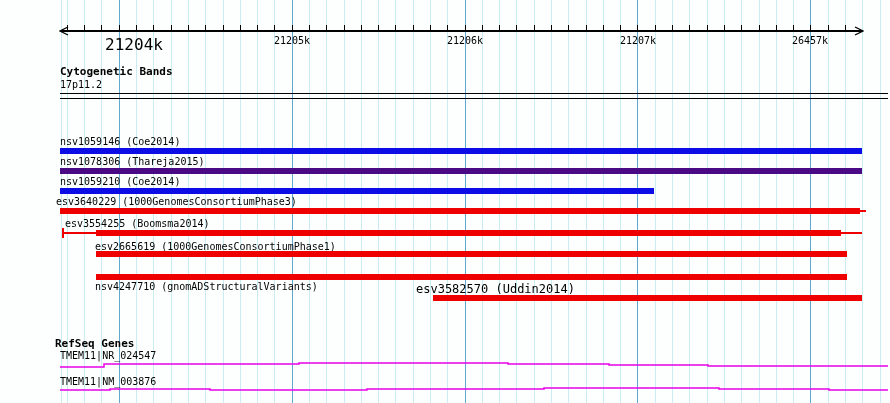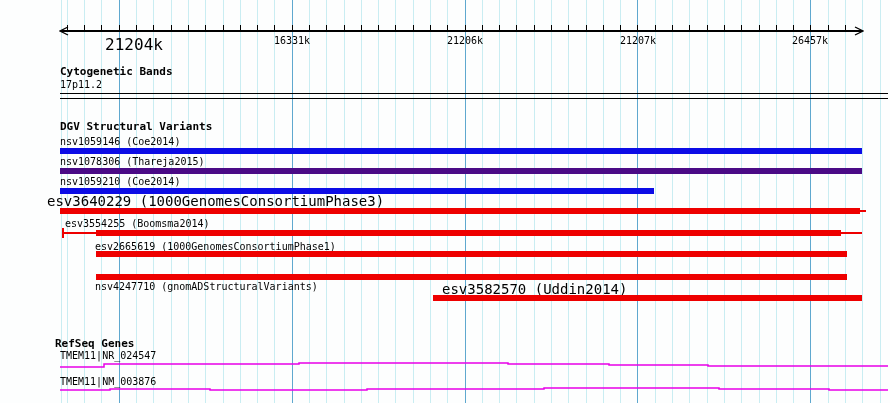--- a/index.html
+++ b/index.html
@@ -114,69 +114,68 @@
       <div style="position: absolute; left: 844.95px; top: 25px; width: 1px; height: 5px; background: rgb(0, 0, 0);"></div>
       <svg style="position:absolute;left:59px;top:26px" width="10" height="10">
         <path d="M9 1 L1 5 L9 9" fill="none" stroke="#000000" stroke-width="1.3"></path>
       </svg>
       <svg style="position:absolute;left:854px;top:26px" width="10" height="10">
         <path d="M1 1 L9 5 L1 9" fill="none" stroke="#000000" stroke-width="1.3"></path>
       </svg>
     </div>
   <div id="tick-labels">
       <div style="position: absolute; left: 134px; top: 35px; font-size: 16px; white-space: pre; transform: translateX(-50%);">21204k</div>
-      <div style="position: absolute; left: 292px; top: 35px; font-size: 10px; white-space: pre; transform: translateX(-50%);">16331k</div>
+      <div style="position: absolute; left: 292px; top: 35px; font-size: 10px; white-space: pre; transform: translateX(-50%);">21205k</div>
       <div style="position: absolute; left: 465px; top: 35px; font-size: 10px; white-space: pre; transform: translateX(-50%);">21206k</div>
       <div style="position: absolute; left: 638px; top: 35px; font-size: 10px; white-space: pre; transform: translateX(-50%);">21207k</div>
       <div style="position: absolute; left: 810px; top: 35px; font-size: 10px; white-space: pre; transform: translateX(-50%);">26457k</div>
     </div>
 
 
   <div class="hdr" style="left:60px;top:66px">Cytogenetic Bands</div>
   <div class="lbl" style="left:60px;top:79px">17p11.2</div>
   <div id="cytoband-box">
       <div style="position: absolute; left: 60px; top: 93px; width: 828px; height: 4px; border-top: 1.5px solid rgb(0, 0, 0); border-bottom: 1.5px solid rgb(0, 0, 0);"></div>
     </div>
 
-  <div class="hdr" style="left:60px;top:121px">DGV Structural Variants</div>
   <div id="variants">
       <div style="position: absolute; left: 0px; top: 0px;">
         <div style="position: absolute; left: 60px; top: 136px; font-size: 10px; line-height: 11px; white-space: pre;">nsv1059146 (Coe2014)</div>
         <div style="position: absolute; left: 60px; top: 148px; width: 802px; height: 6px; background: rgb(12, 12, 230);"></div>
       </div>
       <div style="position: absolute; left: 0px; top: 0px;">
         <div style="position: absolute; left: 60px; top: 156px; font-size: 10px; line-height: 11px; white-space: pre;">nsv1078306 (Thareja2015)</div>
         <div style="position: absolute; left: 60px; top: 168px; width: 802px; height: 6px; background: rgb(74, 10, 134);"></div>
       </div>
       <div style="position: absolute; left: 0px; top: 0px;">
         <div style="position: absolute; left: 60px; top: 176px; font-size: 10px; line-height: 11px; white-space: pre;">nsv1059210 (Coe2014)</div>
         <div style="position: absolute; left: 60px; top: 188px; width: 594px; height: 6px; background: rgb(12, 12, 230);"></div>
       </div>
       <div style="position: absolute; left: 0px; top: 0px;">
-        <div style="position: absolute; left: 47px; top: 196px; font-size: 14px; line-height: 11px; white-space: pre;">esv3640229 (1000GenomesConsortiumPhase3)</div>
+        <div style="position: absolute; left: 56px; top: 196px; font-size: 10px; line-height: 11px; white-space: pre;">esv3640229 (1000GenomesConsortiumPhase3)</div>
         <div style="position: absolute; left: 60px; top: 208px; width: 800px; height: 6px; background: rgb(238, 0, 0);"></div>
         <div style="position: absolute; left: 860px; top: 210px; width: 6px; height: 2px; background: rgb(238, 0, 0);"></div>
       </div>
       <div style="position: absolute; left: 0px; top: 0px;">
         <div style="position: absolute; left: 65px; top: 218px; font-size: 10px; line-height: 11px; white-space: pre;">esv3554255 (Boomsma2014)</div>
         <div style="position: absolute; left: 62px; top: 228px; width: 2px; height: 10px; background: rgb(238, 0, 0);"></div>
         <div style="position: absolute; left: 64px; top: 232px; width: 32px; height: 2px; background: rgb(238, 0, 0);"></div>
         <div style="position: absolute; left: 96px; top: 230px; width: 745px; height: 6px; background: rgb(238, 0, 0);"></div>
         <div style="position: absolute; left: 841px; top: 232px; width: 21px; height: 2px; background: rgb(238, 0, 0);"></div>
       </div>
       <div style="position: absolute; left: 0px; top: 0px;">
         <div style="position: absolute; left: 95px; top: 241px; font-size: 10px; line-height: 11px; white-space: pre;">esv2665619 (1000GenomesConsortiumPhase1)</div>
         <div style="position: absolute; left: 96px; top: 251px; width: 751px; height: 6px; background: rgb(238, 0, 0);"></div>
       </div>
       <div style="position: absolute; left: 0px; top: 0px;">
         <div style="position: absolute; left: 95px; top: 281px; font-size: 10px; line-height: 11px; white-space: pre;">nsv4247710 (gnomADStructuralVariants)</div>
         <div style="position: absolute; left: 96px; top: 274px; width: 751px; height: 6px; background: rgb(238, 0, 0);"></div>
       </div>
       <div style="position: absolute; left: 0px; top: 0px;">
-        <div style="position: absolute; left: 442px; top: 284px; font-size: 14px; line-height: 11px; white-space: pre; text-align: right;">esv3582570 (Uddin2014)</div>
+        <div style="position: absolute; left: 416px; top: 284px; font-size: 12px; line-height: 11px; white-space: pre; text-align: right;">esv3582570 (Uddin2014)</div>
         <div style="position: absolute; left: 433px; top: 295px; width: 429px; height: 6px; background: rgb(238, 0, 0);"></div>
       </div>
     </div>
 
   <div class="hdr" style="left:55px;top:338px">RefSeq Genes</div>
   <div id="genes">
       <div style="position: absolute; left: 60px; top: 350px; font-size: 10px; line-height: 11px; white-space: pre;">TMEM11|NR_024547</div>
       <svg style="position:absolute;left:0;top:0" width="890" height="403">
         <polyline points="60,367 104,367 104,364 299,364 299,363 508,363 508,364 609,364 609,365 708,365 708,366 888,366" fill="none" stroke="#e800e8" stroke-width="1.5"></polyline>
       </svg>

